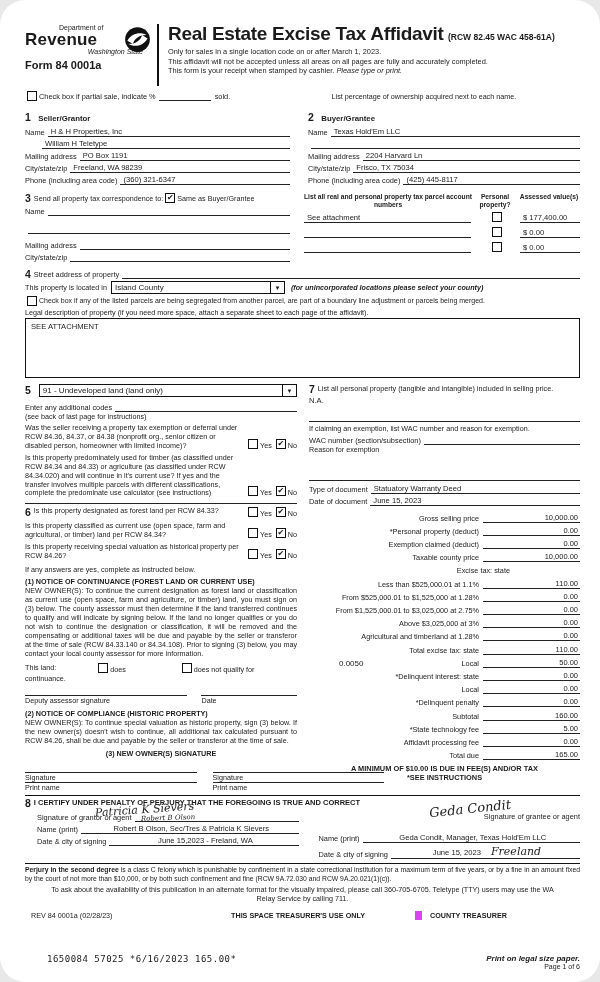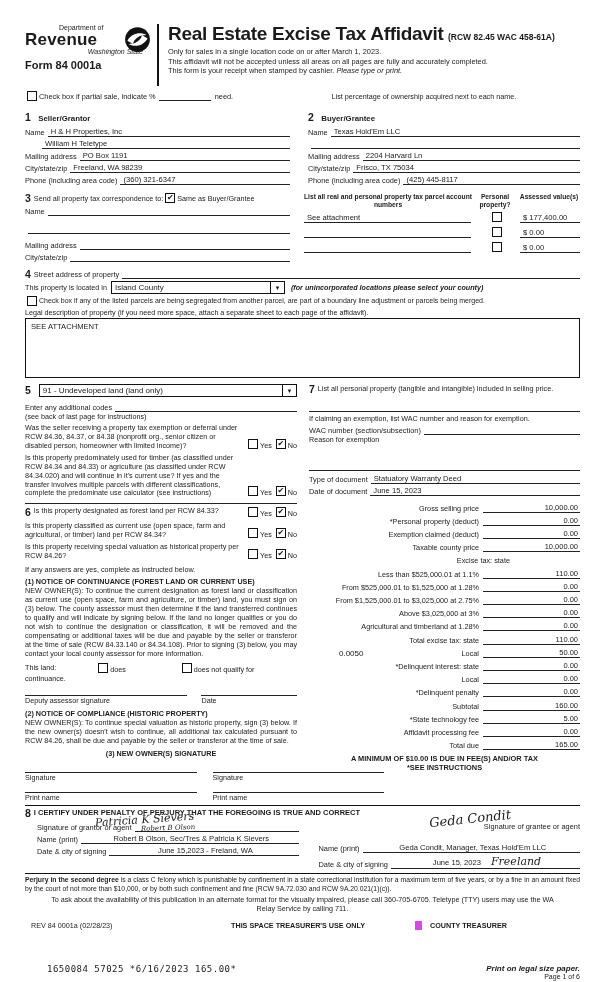--- a/index.html
+++ b/index.html
@@ -1,18 +1,18 @@
 <!DOCTYPE html>
 <html><head>
 <meta charset="utf-8">
 <style>
   html,body{margin:0;padding:0;background:#e8e8e8;}
   .page{position:relative;width:600px;height:982px;background:#ffffff;margin:0 auto;
         font-family:"Liberation Sans",sans-serif;color:#1b1b1b;overflow:hidden;
-        box-sizing:border-box;padding:24px 20px 0 25px;}
+        box-sizing:border-box;padding:24px 20px 0 25px;border-radius:25px;}
   .row{display:flex;}
   .b{font-weight:bold;}
   .i{font-style:italic;}
   .sm{font-size:7.2px;line-height:1.25;}
   .xs{font-size:6.8px;line-height:1.25;}
   
   .hdr{display:flex;align-items:flex-start;}
   .logo{width:126px;flex:none;position:relative;}
   .logo .dept{font-size:7px;margin-left:34px;}
   .logo .rev{font-size:17px;font-weight:bold;letter-spacing:.2px;line-height:1;}
@@ -86,21 +86,21 @@
         <div><span>This form is your receipt when stamped by cashier. </span><span class="i">Please type or print.</span></div>
       </div>
     </div>
   </div>
 
   <div class="row" style="margin-top:5px;align-items:flex-end;">
     <div class="fld" style="width:52%;margin-top:0;">
       <span class="cb"></span>
       <span class="lbl">Check box if partial sale, indicate %</span>
       <span class="fill" style="max-width:52px;"></span>
-      <span class="lbl" style="margin-left:4px;">need.</span>
+      <span class="lbl" style="margin-left:4px;">sold.</span>
     </div>
     <div class="sm" style="margin-left:18px;">List percentage of ownership acquired next to each name.</div>
   </div>
 
   <div class="row" style="margin-top:6px;">
     <div style="width:265px;flex:none;">
       <div><span class="secnum">1</span>
            <span class="sechead">Seller/Grantor</span></div>
       <div class="fld">
           <span class="lbl">Name</span>
@@ -298,38 +298,39 @@
         <div class="row" style="margin-top:14px;width:132%;">
           <div style="flex:1;margin-right:16px;">
             <div class="sigline"></div>
             <div class="sm">Signature</div>
           </div>
           <div style="flex:1;">
             <div class="sigline"></div>
             <div class="sm">Signature</div>
           </div>
         </div>
-        <div class="row" style="margin-top:10px;width:132%;">
+        <div class="row" style="width:132%;">
           <div style="flex:1;margin-right:16px;">
             <div class="sigline"></div>
             <div class="sm">Print name</div>
           </div>
           <div style="flex:1;">
             <div class="sigline"></div>
             <div class="sm">Print name</div>
           </div>
         </div>
       </div>
     </div>
 
     <div style="flex:1;margin-left:12px;">
       <div class="row">
         <span class="secnum">7</span>
         <span class="sm">List all personal property (tangible and intangible) included in selling price.</span>
       </div>
+      <div style="font-size:7.6px;margin-top:1px;">N.A.</div>
       <div class="hr" style="margin-top:16px;padding-top:2px;">
         <div class="sm">If claiming an exemption, list WAC number and reason for exemption.</div>
         <div class="fld">
             <span class="lbl">WAC number (section/subsection)</span>
           <span class="fill"></span>
           </div>
         <div class="sm">Reason for exemption</div>
       </div>
       <div class="hr" style="margin-top:26px;padding-top:3px;">
         <div class="fld" style="margin-top:0;">

